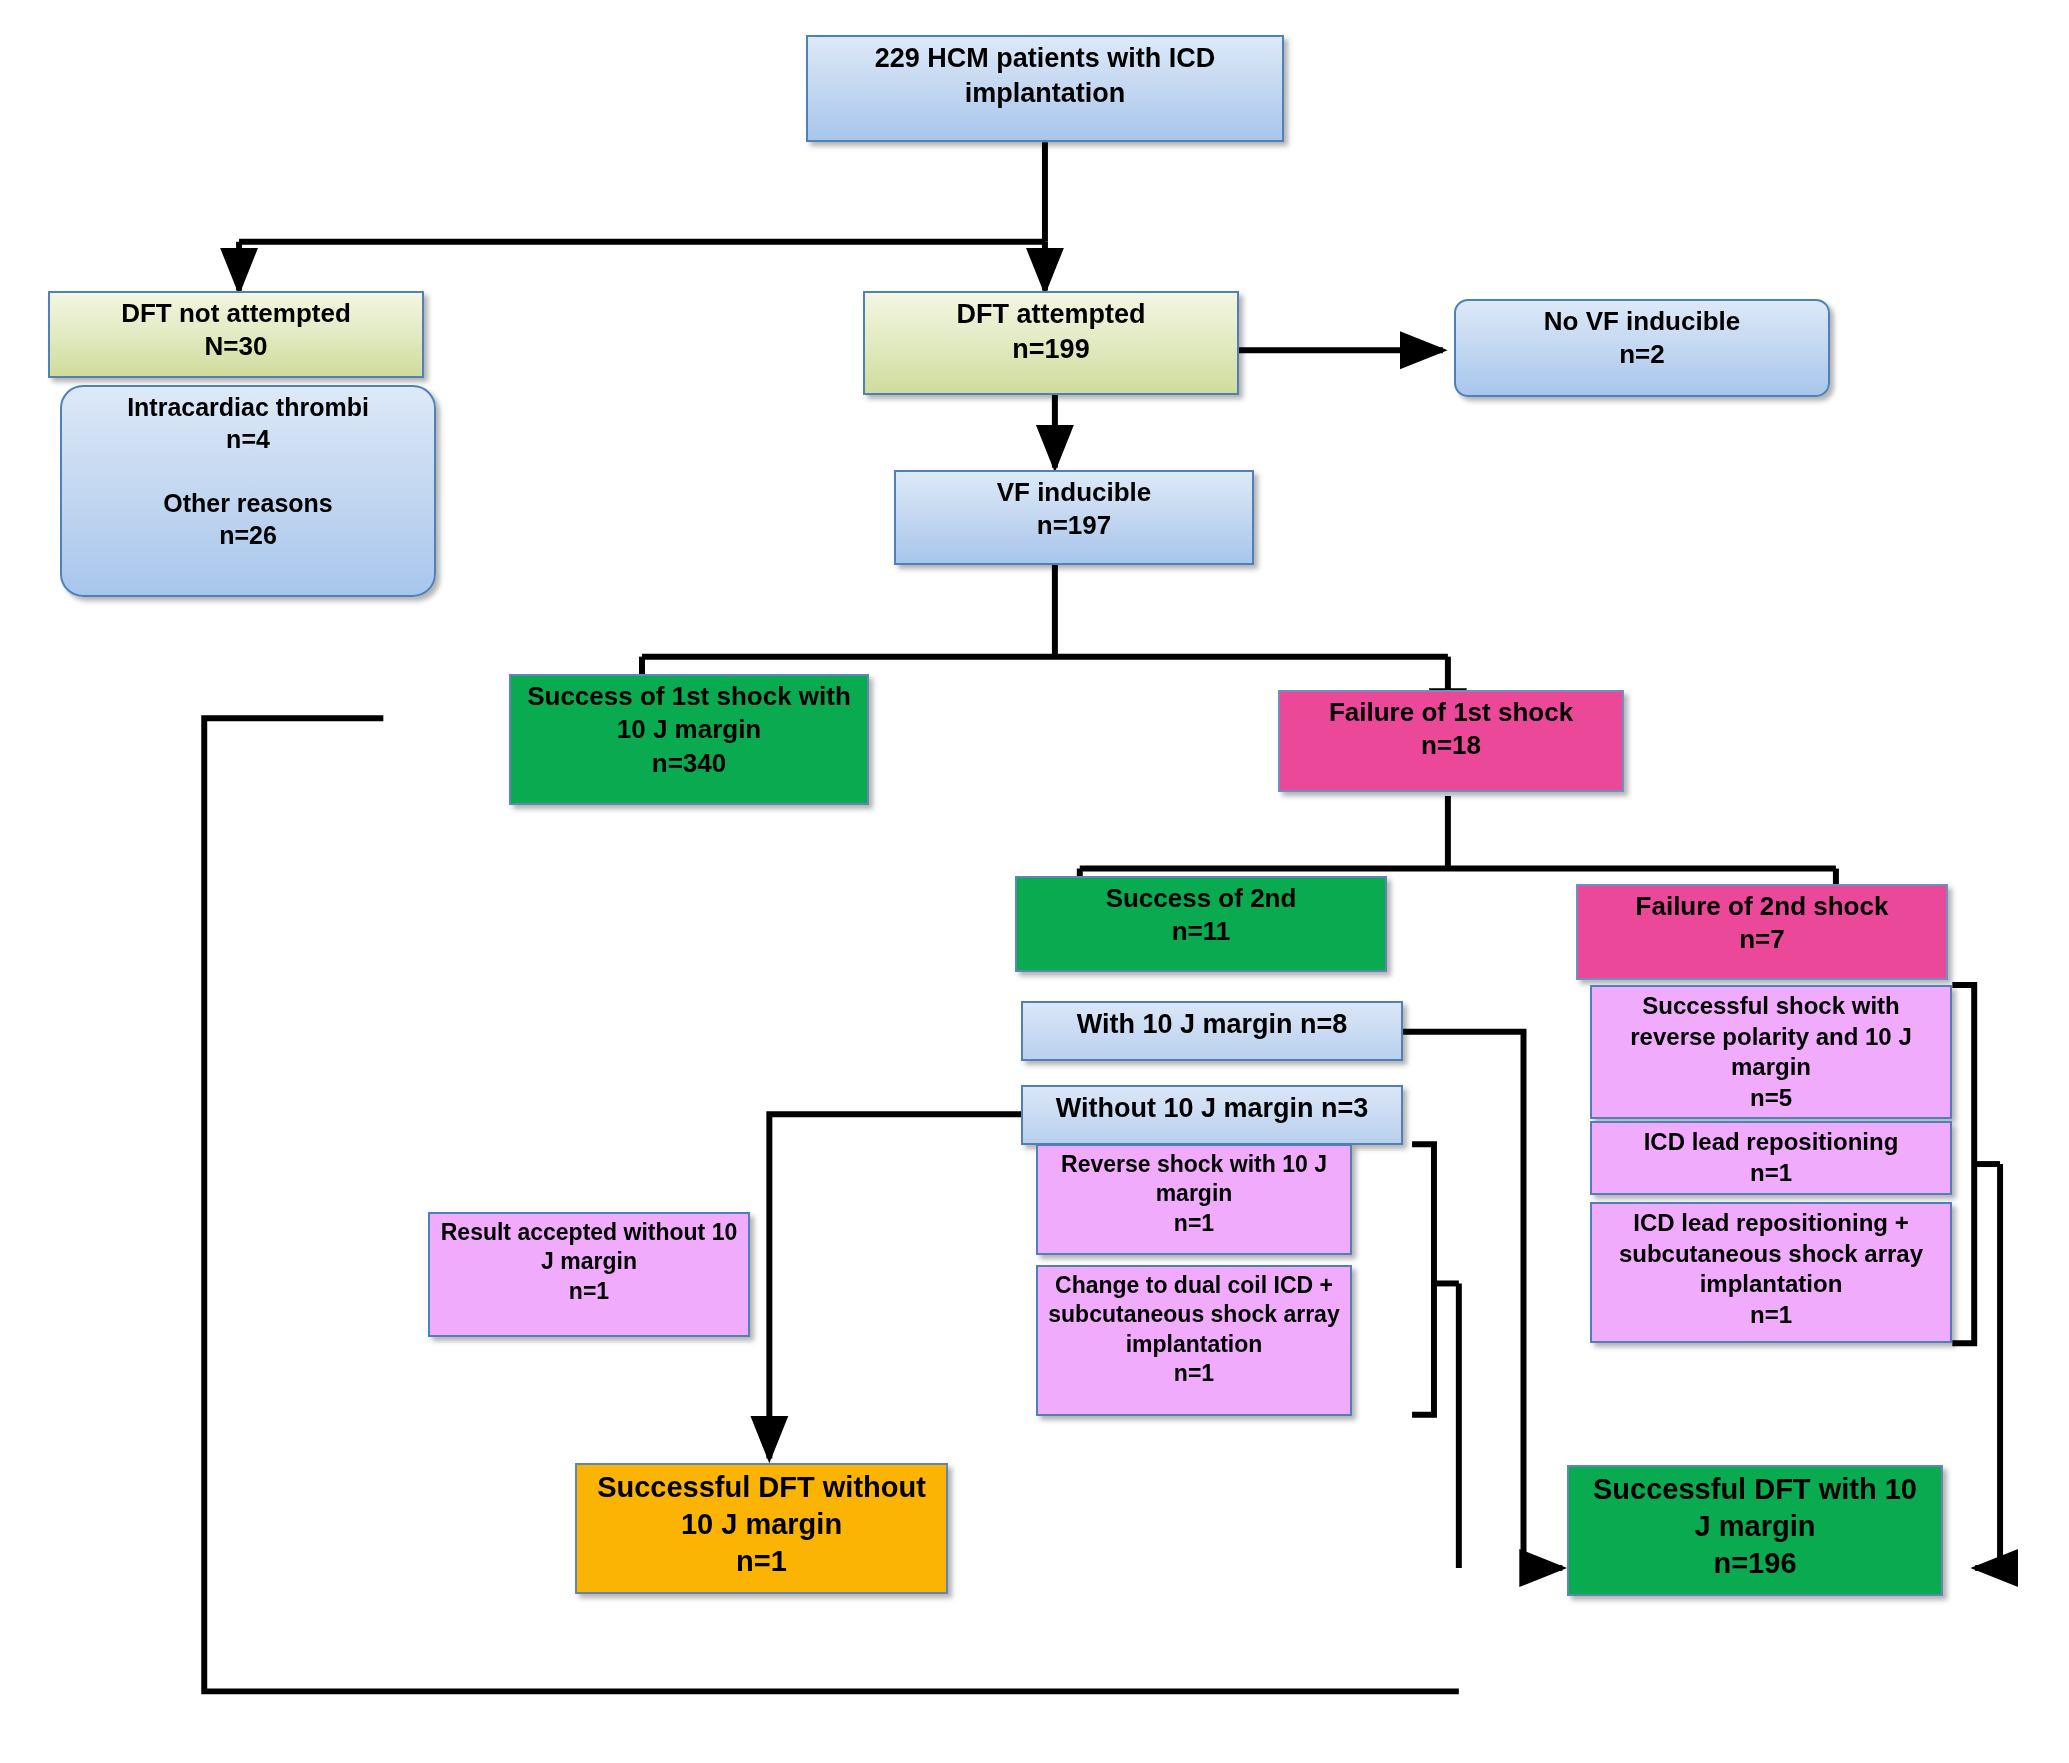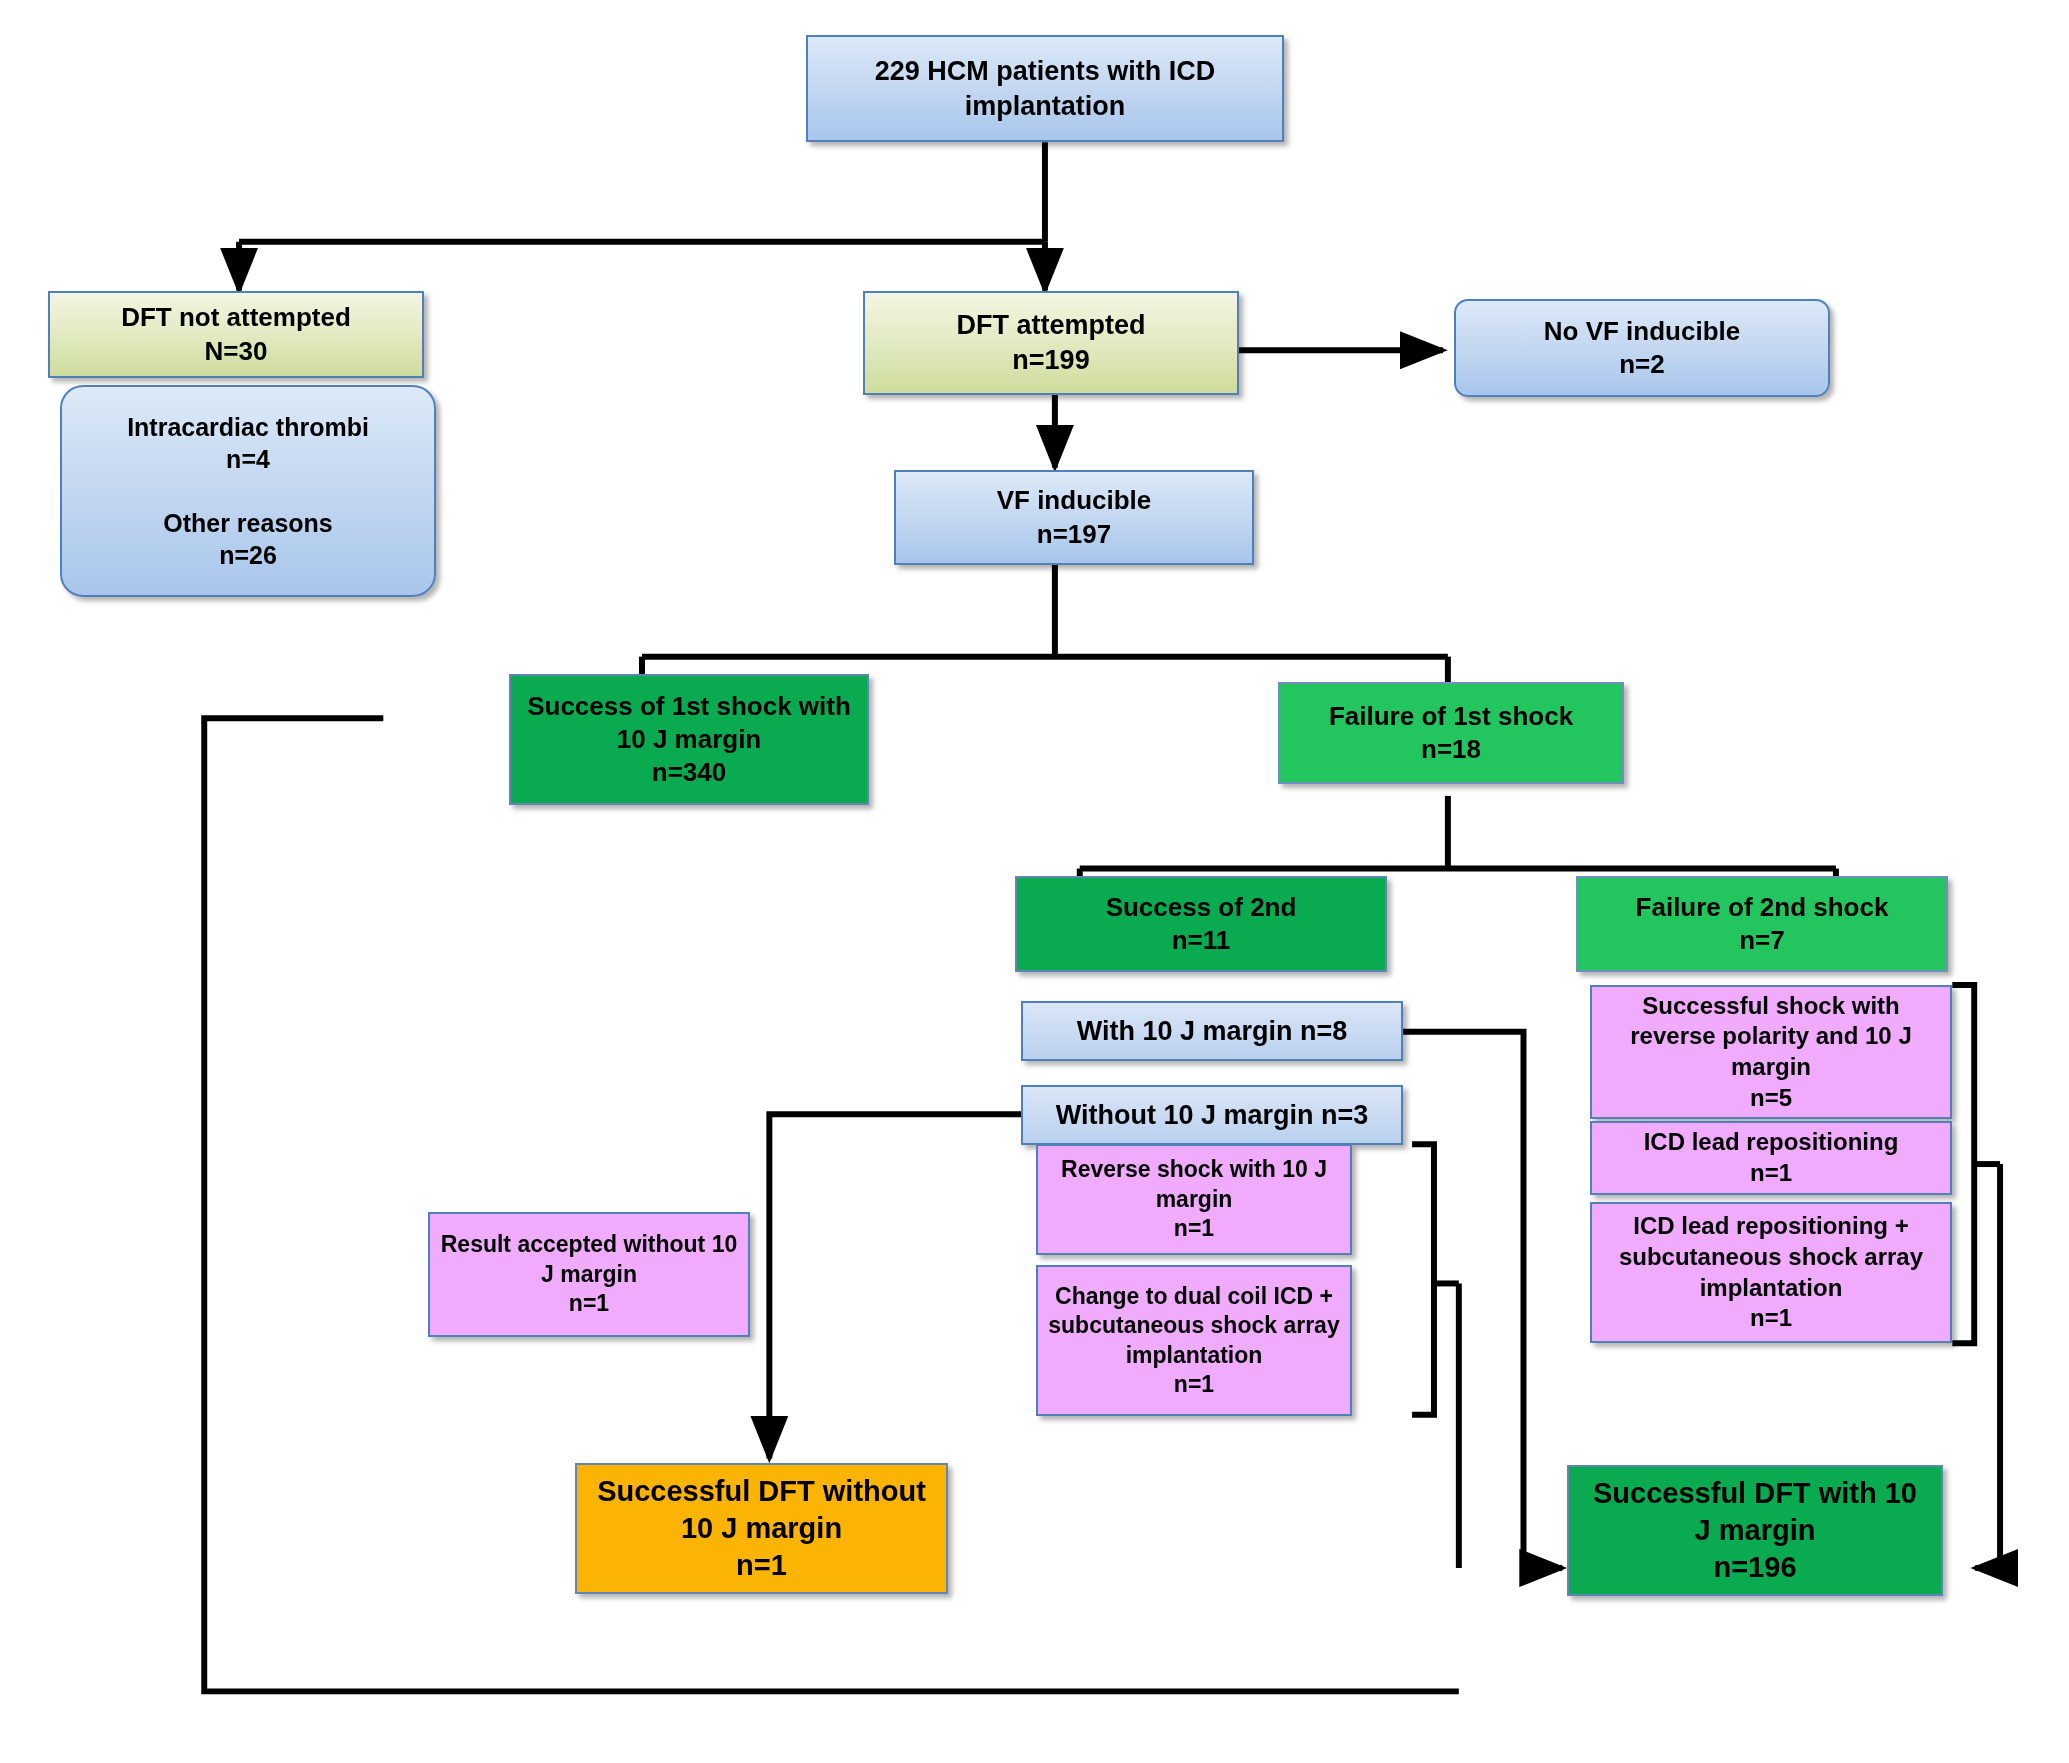--- a/index.html
+++ b/index.html
@@ -17,21 +17,20 @@
   #wires {
     position: absolute; left: 0; top: 0;
     width: 2070px; height: 1763px;
     pointer-events: none;
     z-index: 1;
   }
   .node {
     position: absolute;
     z-index: 3;
     display: flex;
-    align-items: center;
     justify-content: center;
     text-align: center;
     color: #000000;
     font-weight: bold;
     line-height: 1.28;
     border: 2px solid #4f81b8;
     box-shadow: 4px 4px 5px rgba(0,0,0,0.30);
     padding: 4px 8px;
   }
   .node .txt { width: 100%; white-space: pre-line; }
@@ -44,22 +43,23 @@
     background: linear-gradient(to bottom, #dbe6f7 0%, #b9d0ee 100%);
   }
   .olive {
     background: linear-gradient(to bottom, #f3f6e2 0%, #e2eac2 50%, #cfdc9c 100%);
   }
   .green {
     background: #0aaa50;
     border-color: #5f86b5;
   }
   .red {
-    background: #22c55e;
+    background: #ec4899;
     border-color: #6f8fbe;
+    margin-top: 8px;
   }
   .grey {
     background: #f0abfc;
     border-color: #4f81b8;
   }
   .orange {
     background: #fbb404;
     border-color: #5f86b5;
   }
 </style>

